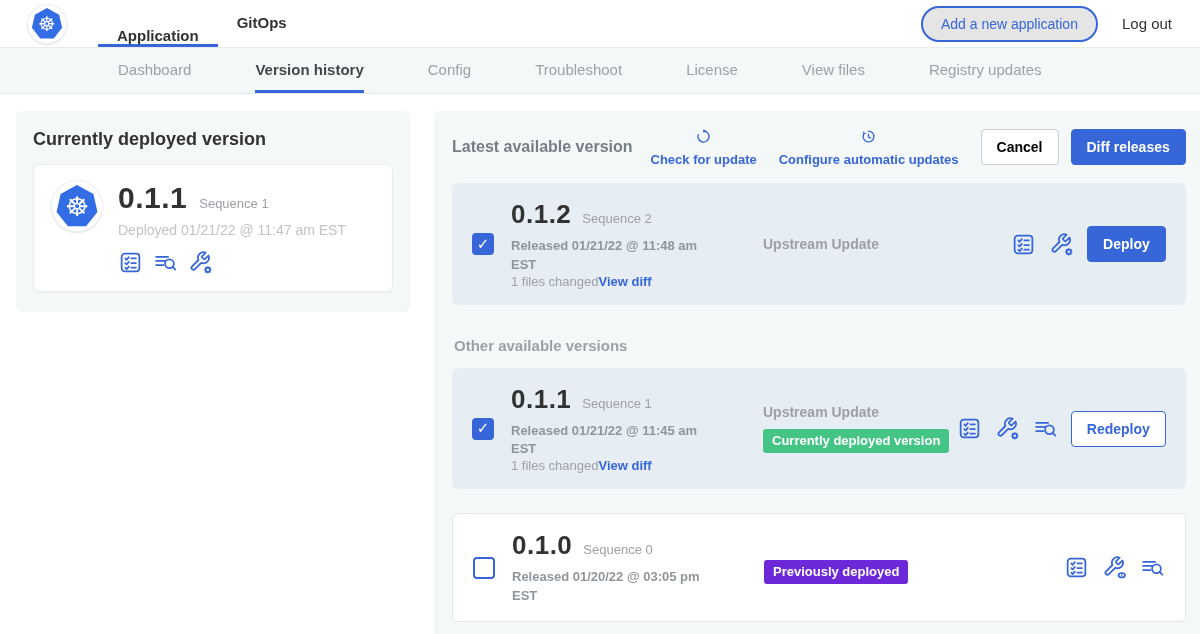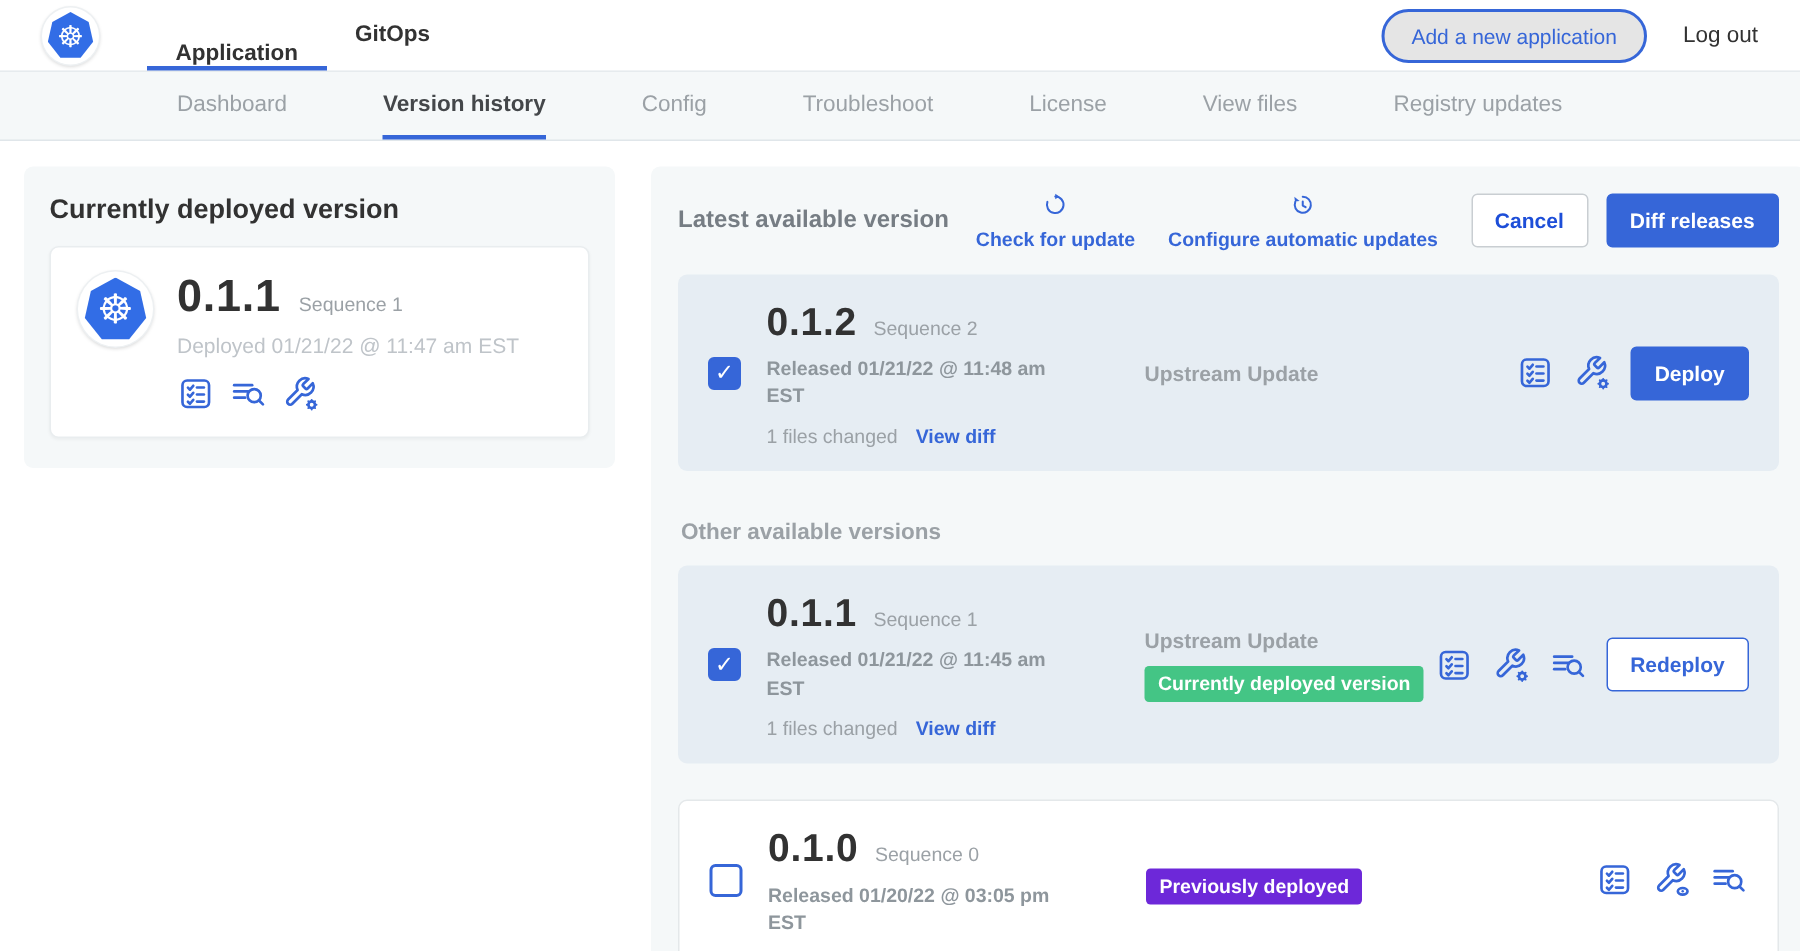--- a/index.html
+++ b/index.html
@@ -57,21 +57,21 @@
   .link-icn { width:19px; height:19px; display:block; }
 
   
   .latest-panel { flex:1; background:#f5f8f9; border-radius:6px; padding:16px 18px 18px; }
   .latest-header { display:flex; align-items:center; margin-bottom:16px; }
   .latest-title { font-size:16px; font-weight:bold; color:#767d84; margin-right:18px; white-space:nowrap; }
   .link-btn { display:flex; align-items:center; gap:6px; color:#3666d8; font-size:13px; font-weight:bold;
               cursor:pointer; margin-right:22px; white-space:nowrap;flex-direction:column; }
   .btn { border-radius:4px; font-size:14px; font-weight:bold; padding:9px 15px; cursor:pointer;
          border:1px solid transparent; font-family:inherit; white-space:nowrap; }
-  .btn-cancel { background:#fff; border-color:#c9ced2; color:#1d4ed8; margin-left:auto; margin-right:12px; }
+  .btn-cancel { background:#fff; border-color:#c9ced2; color:#000000; margin-left:auto; margin-right:12px; }
   .btn-primary { background:#3666d8; border-color:#3666d8; color:#fff; }
   .btn-outline { background:#fff; border-color:#3666d8; color:#3666d8; }
 
   .version-card { border-radius:6px; padding:16px 20px; display:flex; align-items:center; }
   .version-card.highlight { background:#e6edf3; }
   .version-card.plain { background:#fff; border:1px solid #e4e8ea; }
   .vc-0 { min-height:122px; margin-bottom:32px; }
   .other-title { font-size:15px; color:#9ba1a6; margin:0 0 14px 2px; }
   .vc-1 { min-height:120px; margin-bottom:24px; }
   .vc-2 { min-height:96px; }
@@ -80,21 +80,21 @@
         display:flex; align-items:center; justify-content:center; cursor:pointer; flex:none; }
   .cb.checked { background:#3666d8; }
   .cb .tick { color:#fff; font-size:15px; font-weight:bold; line-height:1;
               font-family:"DejaVu Sans",sans-serif; }
 
   .vc-info { margin-left:17px; width:218px; flex:none; }
   .vc-version-row { display:flex; align-items:baseline; gap:11px; }
   .vc-version { font-size:26px; font-weight:bold; color:#323232; letter-spacing:.5px; }
   .vc-seq { font-size:13px; color:#9ba1a6; }
   .vc-released { font-size:13px; font-weight:bold; color:#8e969c; margin-top:7px; max-width:200px; line-height:1.4; }
-  .vc-files { display:flex; gap:12px; margin-top:10px; font-size:13px; color:#9ba1a6; }
+  .vc-files { display:flex; font-size:13px; color:#9ba1a6; }
   .vc-viewdiff { color:#3666d8; font-weight:bold; cursor:pointer; }
 
   .vc-source { flex:1; padding-left:34px; align-self:center; }
   .vc-source-label { font-size:14px; font-weight:bold; color:#9ba1a6; }
   .badge { display:inline-block; margin-top:9px; padding:4px 9px 5px; border-radius:3px;
            font-size:13px; font-weight:bold; color:#fff; white-space:nowrap; }
   .badge-green { background:#44c585; }
   .badge-gray { background:#6d28d9; }
 
   .vc-actions { display:flex; align-items:center; gap:13px; color:#3666d8; margin-left:auto; }

